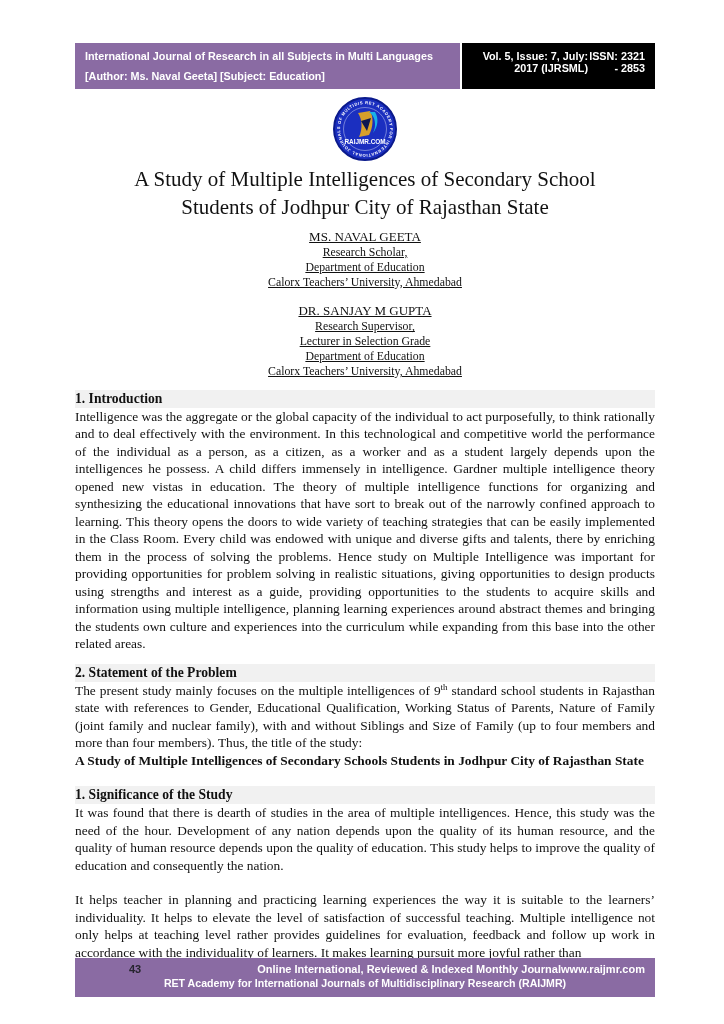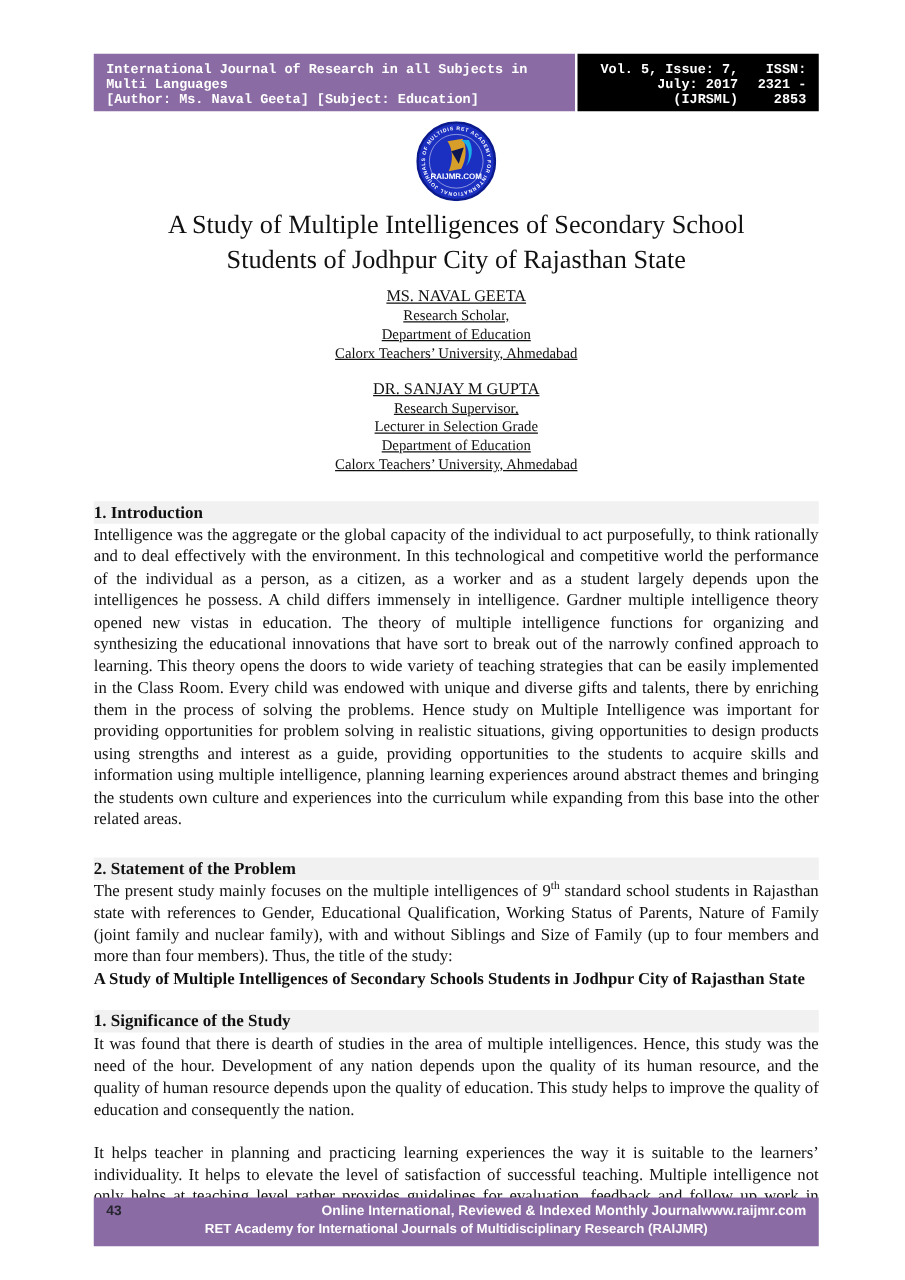--- a/index.html
+++ b/index.html
@@ -10,54 +10,54 @@
     --logo-blue:#1b2fc0;
     --logo-blue-dark:#0b1a8c;
     --logo-gold:#d79f2a;
   }
   *{margin:0;padding:0;box-sizing:border-box;}
   html,body{width:724px;height:1024px;background:#ffffff;overflow:hidden;}
   body{font-family:"Liberation Serif", serif;color:var(--ink);position:relative;}
   .page{position:absolute;left:75px;top:43px;width:580px;}
 
   
-  .hdr{display:flex;width:100%;height:46px;font-family:Liberation Mono, monospace;
+  .hdr{display:flex;width:100%;height:46px;font-family:Liberation Sans, sans-serif;
        font-weight:bold;font-size:10.8px;color:#ffffff;}
   .hdr-left{background:var(--purple);flex:0 0 385px;display:flex;flex-direction:column;
             justify-content:space-between;padding:7px 10px;margin-right:2px;}
   .hdr-right{background:var(--band-black);flex:1;display:flex;flex-direction:row;
              justify-content:space-between;padding:7px 10px;text-align:right;}
 
   
   .logo-wrap{display:flex;justify-content:center;margin-top:8px;height:63px;}
 
   
   .title{margin-top:5px;text-align:center;font-weight:normal;font-size:21px;line-height:28px;}
 
   
   .authors{text-align:center;margin-top:7px;text-decoration:underline;}
   .author-block{margin-top:13px;}
   .author-block:first-child{margin-top:0;}
   .author-name{font-size:13px;line-height:17px;}
   .author-line{font-size:11.8px;line-height:14.8px;}
 
   
-  .section{margin-top:22px;}
+  .section{margin-top:11px;}
   .section.sig{margin-top:17px;}
   .sec-heading{font-weight:bold;font-size:13.6px;line-height:18px;background:var(--heading-band);}
   .body-text{font-size:13.4px;line-height:17.5px;text-align:justify;}
   .body-text sup{font-size:9px;line-height:0;}
   .bold-line{font-weight:bold;}
   .para-gap{margin-top:17px;}
 
   
   .footer{position:absolute;left:75px;top:958px;width:580px;height:39px;background:var(--purple);
           font-family:"Liberation Sans", sans-serif;font-weight:bold;color:#ffffff;font-size:11px;}
   .footer-line1{display:flex;align-items:center;padding:5px 10px 0 10px;}
-  .footer-pagenum{color:#26242e;margin-right:14px;}
+  .footer-pagenum{color:#26242e;margin-right:14px;margin-left:44px;}
   .footer-journal{flex:1;text-align:right;margin-left:24px;}
   .footer-site{text-align:right;}
   .footer-line2{text-align:center;font-size:10.6px;margin-top:2px;}
 </style>
 </head>
 <body>
 
 <div class="page">
 
   <div class="hdr">

